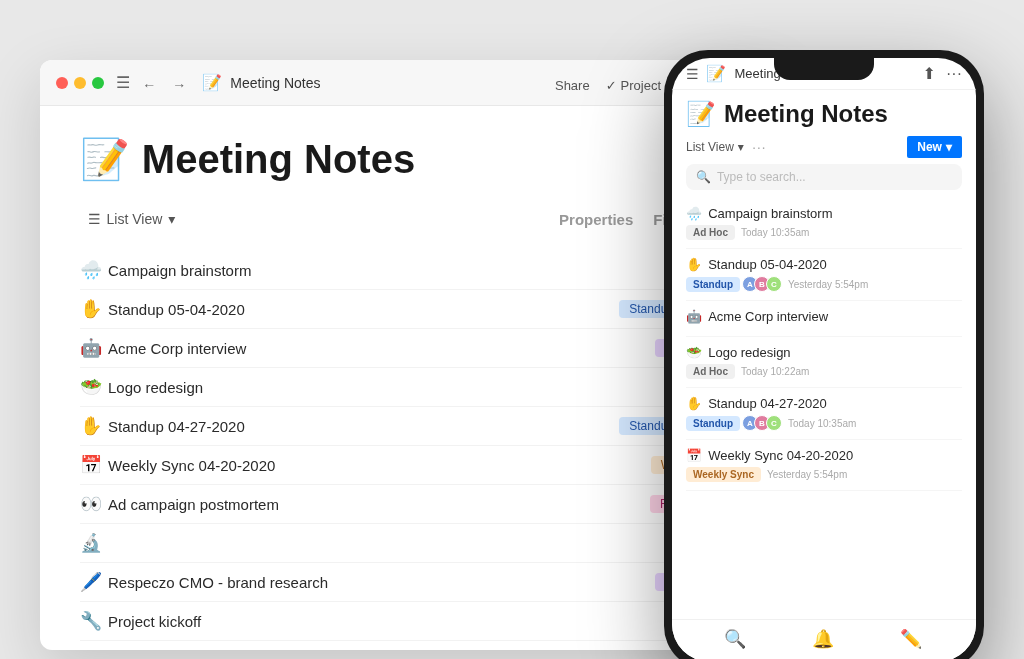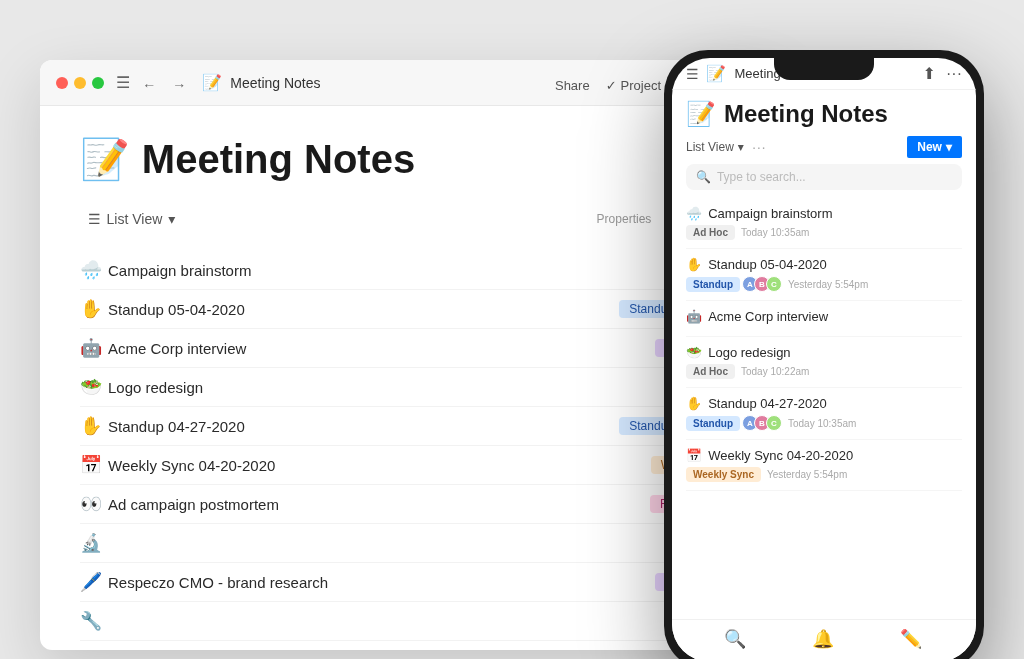--- a/index.html
+++ b/index.html
@@ -167,23 +167,23 @@
       margin-left: auto;
       display: flex;
       align-items: center;
       gap: 20px;
     }
 
     .toolbar-right-btn {
       background: none;
       border: none;
       cursor: pointer;
-      font-size: 12px;
+      font-size: 15px;
       color: #999;
-      font-weight: 400;
+      font-weight: 700;
     }
 
     
     .items-list {
       display: flex;
       flex-direction: column;
     }
 
     .list-item {
       display: flex;
@@ -592,20 +592,21 @@
 
   </div>
           <div class="list-item">
     <span class="item-emoji">🖊️</span>
     <span class="item-name">Respeczo CMO - brand research</span>
     <span class="item-tag" style="background:#e8d4ff;color:#6622aa">User Inter…</span>
 
   </div>
           <div class="list-item">
     <span class="item-emoji">🔧</span>
+    <span class="item-name">Project kickoff</span>
     <span class="item-tag" style="background:#f0f0f0;color:#666">Ad Hoc</span>
 
   </div>
         </div>
 
       <button class="add-new-btn">
         
         
       </button>
     </div>

